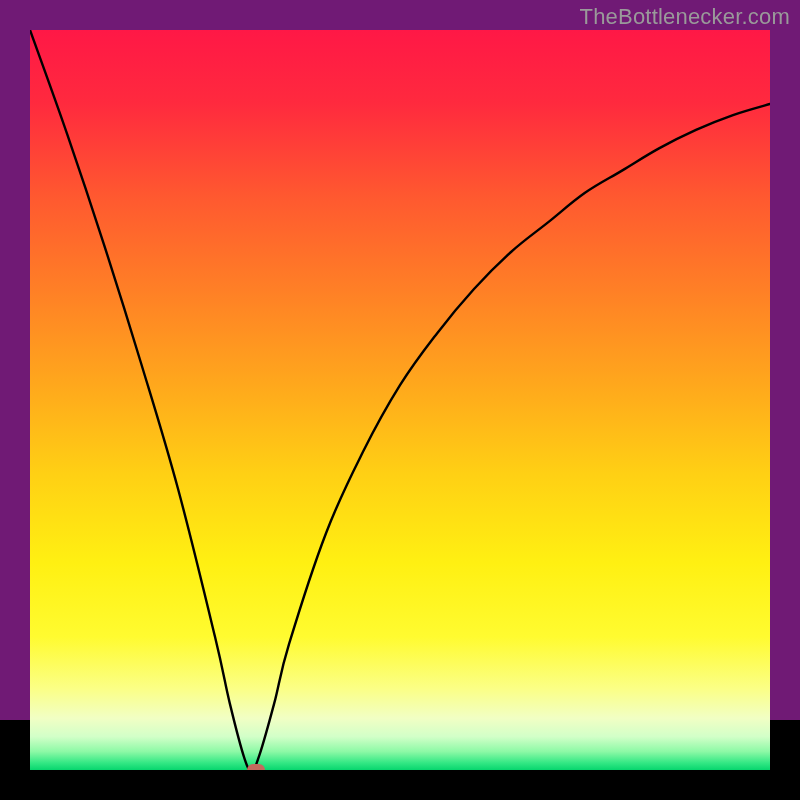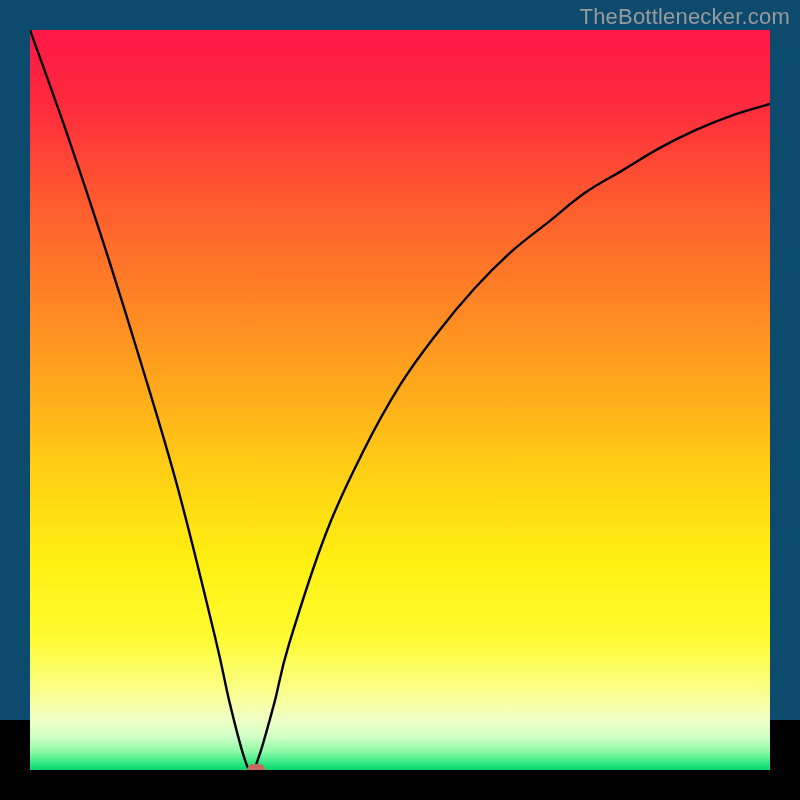--- a/index.html
+++ b/index.html
@@ -8,21 +8,21 @@
     width: 800px;
     height: 800px;
     background: #000;
     font-family: Arial, Helvetica, sans-serif;
     overflow: hidden;
   }
   .frame {
     position: absolute;
     left: 0; top: 0;
     width: 800px; height: 720px;
-    background: #0c4a6e;
+    background: #701a75;
   }
   .plot {
     position: absolute;
     left: 30px;
     top: 30px;
     width: 740px;
     height: 740px;
     overflow: hidden;
   }
   .gradient-layer {

